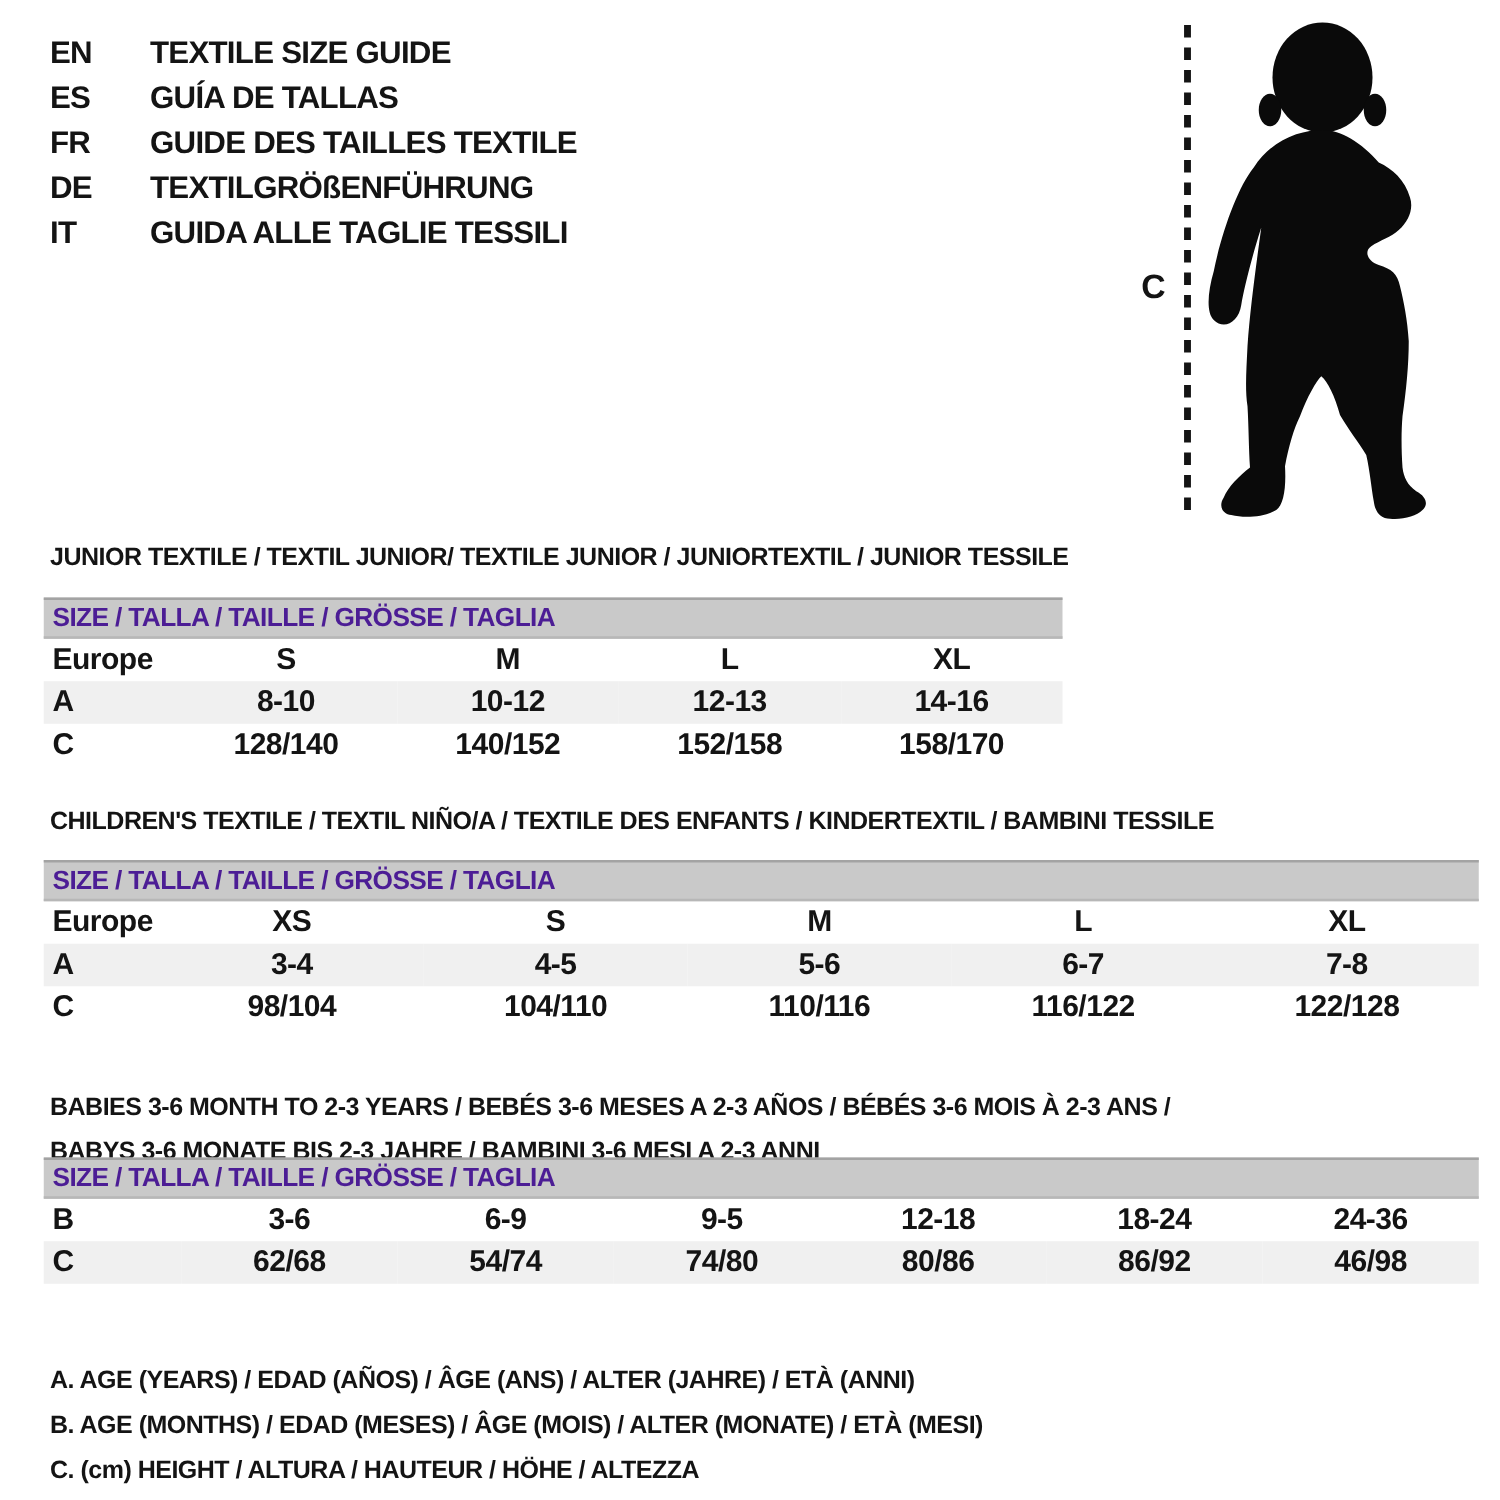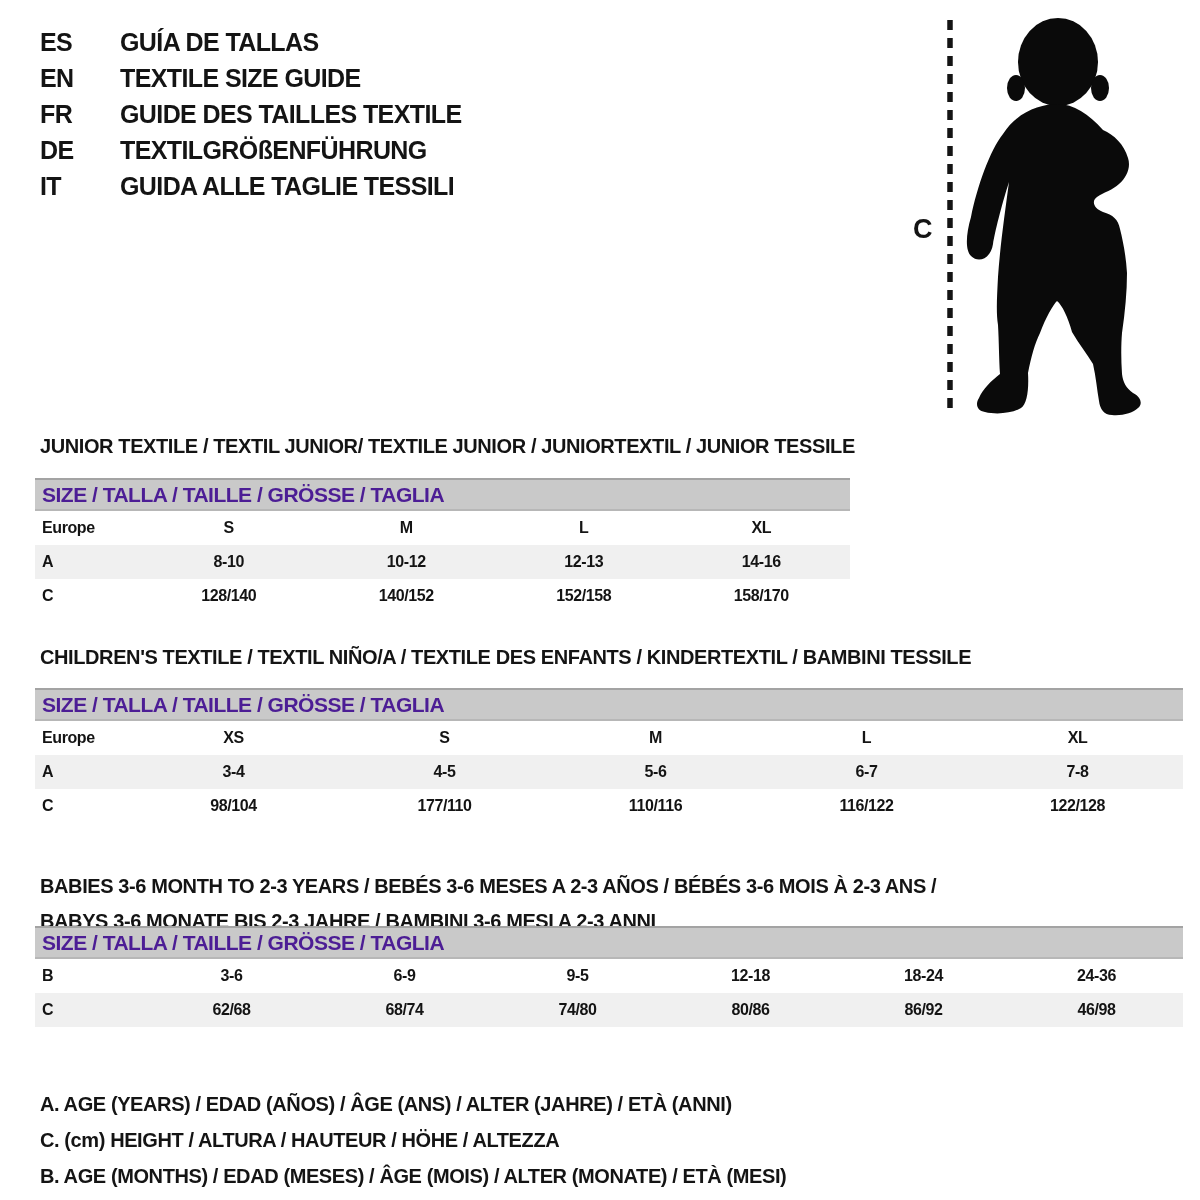--- a/index.html
+++ b/index.html
@@ -33,41 +33,41 @@
   .size-table { position:absolute; left:35px; }
   #junior-table   { top:478px; width:815px; }
   #children-table { top:688px; width:1148px; }
   #babies-table   { top:926px; width:1148px; }
 
   .size-bar { height:33px; background:#c9c9c9; color:#4c1d95;
               border-top:2px solid #a3a3a3; border-bottom:2px solid #b7b7b7;
               font-weight:700; font-size:21px; line-height:29px;
               padding-left:7px; letter-spacing:-0.5px; }
   .size-table table { width:100%; border-collapse:collapse; table-layout:fixed; }
-  .size-table td { height:34px; font-size:16px; font-weight:700;
+  .size-table td { height:34px; font-size:24px; font-weight:700;
                    text-align:center; letter-spacing:-0.4px; }
   .size-table td.row-label { text-align:left; padding-left:7px; }
   .size-table tr.shaded { background:#f0f0f0; }
 
   
   .notes { position:absolute; left:40px; top:1066px;
            font-weight:700; font-size:20px; letter-spacing:-0.4px;
            line-height:36px;margin-top:20px; }
 </style>
 </head>
 <body>
 
 <div class="lang-block">
   <div class="lang-row">
+    <span class="lang-code">EN</span>
+    <span>TEXTILE SIZE GUIDE</span>
+  </div>
+  <div class="lang-row">
     <span class="lang-code">ES</span>
     <span>GUÍA DE TALLAS</span>
-  </div>
-  <div class="lang-row">
-    <span class="lang-code">EN</span>
-    <span>TEXTILE SIZE GUIDE</span>
   </div>
   <div class="lang-row">
     <span class="lang-code">FR</span>
     <span>GUIDE DES TAILLES TEXTILE</span>
   </div>
   <div class="lang-row">
     <span class="lang-code">DE</span>
     <span>TEXTILGRÖßENFÜHRUNG</span>
   </div>
   <div class="lang-row">
@@ -179,21 +179,21 @@
       <td class="row-label">A</td>
       <td>3-4</td>
       <td>4-5</td>
       <td>5-6</td>
       <td>6-7</td>
       <td>7-8</td>
     </tr>
     <tr>
       <td class="row-label">C</td>
       <td>98/104</td>
-      <td>177/110</td>
+      <td>104/110</td>
       <td>110/116</td>
       <td>116/122</td>
       <td>122/128</td>
     </tr>
   </tbody>
     </table>
 </div>
 
 <div class="section-title" id="babies-title">
   <div>BABIES 3-6 MONTH TO 2-3 YEARS / BEBÉS 3-6 MESES A 2-3 AÑOS / BÉBÉS 3-6 MOIS À 2-3 ANS /</div>
@@ -217,27 +217,27 @@
       <td>3-6</td>
       <td>6-9</td>
       <td>9-5</td>
       <td>12-18</td>
       <td>18-24</td>
       <td>24-36</td>
     </tr>
     <tr class="shaded">
       <td class="row-label">C</td>
       <td>62/68</td>
-      <td>68/74</td>
+      <td>54/74</td>
       <td>74/80</td>
       <td>80/86</td>
       <td>86/92</td>
       <td>46/98</td>
     </tr>
   </tbody>
     </table>
 </div>
 
 <div class="notes">
   <div>A. AGE (YEARS) / EDAD (AÑOS) / ÂGE (ANS) / ALTER (JAHRE) / ETÀ (ANNI)</div>
+  <div>B. AGE (MONTHS) / EDAD (MESES) / ÂGE (MOIS) / ALTER (MONATE) / ETÀ (MESI)</div>
   <div>C. (cm) HEIGHT / ALTURA / HAUTEUR / HÖHE / ALTEZZA</div>
-  <div>B. AGE (MONTHS) / EDAD (MESES) / ÂGE (MOIS) / ALTER (MONATE) / ETÀ (MESI)</div>
 </div>
 
 </body></html>

